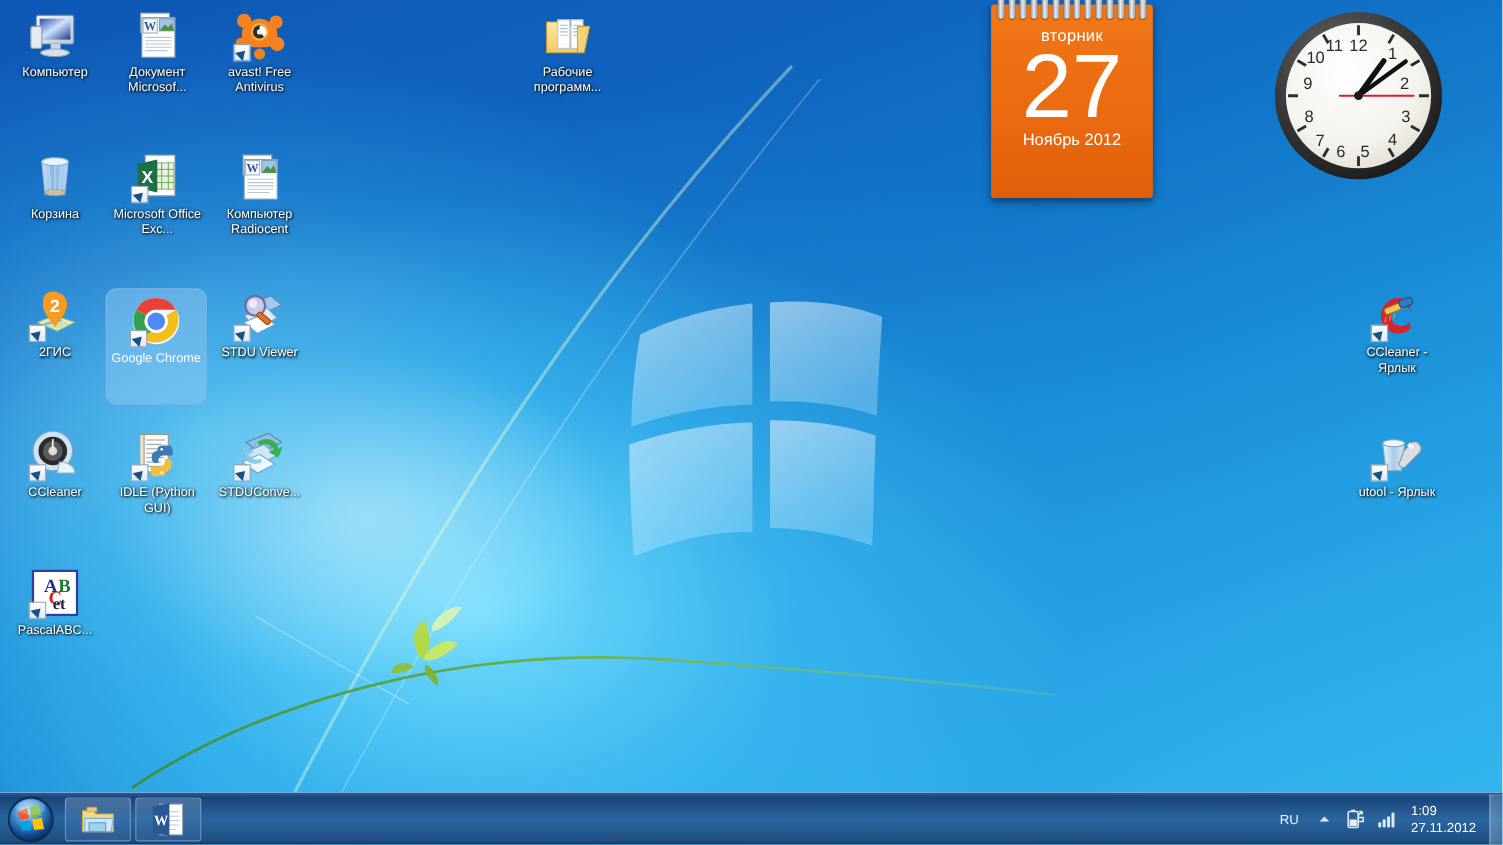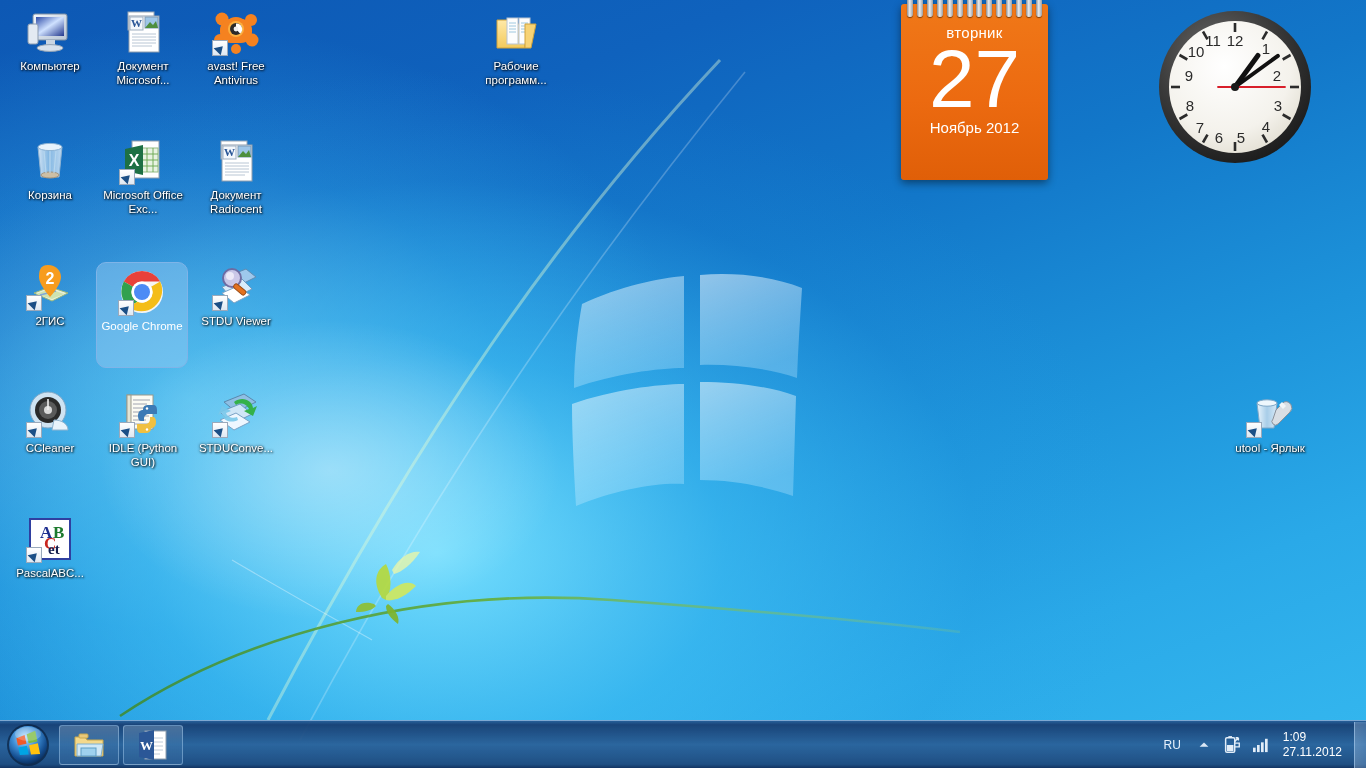--- a/index.html
+++ b/index.html
@@ -347,21 +347,21 @@
           <line x1="13" y1="32" x2="37" y2="32"></line>
             <line x1="13" y1="35" x2="37" y2="35"></line>
           <line x1="13" y1="38" x2="33" y2="38"></line>
         </g>
         <rect x="11" y="9" width="13" height="13" fill="#f4f8fc" stroke="#9fb0c2"></rect>
         <text x="17.5" y="19" font-size="11" font-family="Liberation Serif, serif" font-weight="bold" fill="#2b5797" text-anchor="middle">W</text>
         <rect x="26" y="9" width="13" height="11" fill="#9ec6e8" stroke="#7d9ab5"></rect>
         <path d="M 26 20 L 31 14 L 34 17 L 37 13 L 39 20 Z" fill="#4e8f3e"></path>
       </svg>
     </div>
-    <div class="label">Документ Radiocent</div>
+    <div class="label">Компьютер Radiocent</div>
   </div>
 
   <div class="icon" style="left:4px; top:263px;">
     <div class="glyph">
       <svg viewBox="0 0 48 48" width="48" height="48">
         <path d="M 8 30 L 24 24 L 42 30 L 26 38 Z" fill="#e8f0d8" stroke="#9db87c"></path>
         <path d="M 10 31 L 24 26 L 38 31 L 26 36 Z" fill="#cfe3b0"></path>
         <path d="M 14 32 L 30 28" stroke="#7fa8d8" stroke-width="1.6" fill="none"></path>
         <path d="M 22 2 C 30 2 35 8 35 14 C 35 22 24 34 24 34 C 24 34 13 22 13 14 C 13 8 14 2 22 2 Z" fill="#f79c1e"></path>
         <text x="24" y="21" font-size="16" font-family="Liberation Sans, sans-serif" font-weight="bold" fill="#ffffff" text-anchor="middle">2</text>
@@ -462,20 +462,36 @@
         <text x="27" y="23" font-size="17" font-family="Liberation Serif, serif" font-weight="bold" fill="#1d7a2e">B</text>
         <text x="18" y="34" font-size="17" font-family="Liberation Serif, serif" font-weight="bold" fill="#c8261e">C</text>
         <text x="22" y="39" font-size="15" font-family="Liberation Serif, serif" font-weight="bold" fill="#16204f">et</text>
       </svg>
       <span class="sc-arrow"></span>
     </div>
     <div class="label">PascalABC...</div>
   </div>
 
 
+  <div class="icon" style="left:1224px; top:263px;">
+    <div class="glyph">
+      <svg viewBox="0 0 48 48" width="48" height="48">
+        <path d="M 36 12 A 16 16 0 1 0 36 36 L 36 29 A 9.5 9.5 0 1 1 36 19 Z" fill="#d4252a"></path>
+        <rect x="12" y="18" width="20" height="6" rx="1.5" transform="rotate(-22 12 18)" fill="#f0c65a" stroke="#9c7a1c"></rect>
+        <rect x="25" y="11" width="12" height="7" rx="2" transform="rotate(-22 25 11)" fill="#2f7cc4" stroke="#1c4e7e"></rect>
+        <g stroke="#c9a23c" stroke-width="1">
+          <line x1="14" y1="25" x2="13" y2="30"></line>
+            <line x1="18" y1="23.5" x2="17" y2="28.5"></line>
+          <line x1="22" y1="22" x2="21" y2="27"></line>
+        </g>
+      </svg>
+      <span class="sc-arrow"></span>
+    </div>
+    <div class="label">CCleaner - Ярлык</div>
+  </div>
 
   <div class="icon" style="left:1224px; top:390px;">
     <div class="glyph">
       <svg viewBox="0 0 48 48" width="48" height="48">
         <defs>
             <linearGradient id="buck" x1="0" y1="0" x2="1" y2="0">
           <stop offset="0%" stop-color="#e9f4fc"></stop>
               <stop offset="50%" stop-color="#a8cde8"></stop>
           <stop offset="100%" stop-color="#d6e9f8"></stop>
             </linearGradient>

